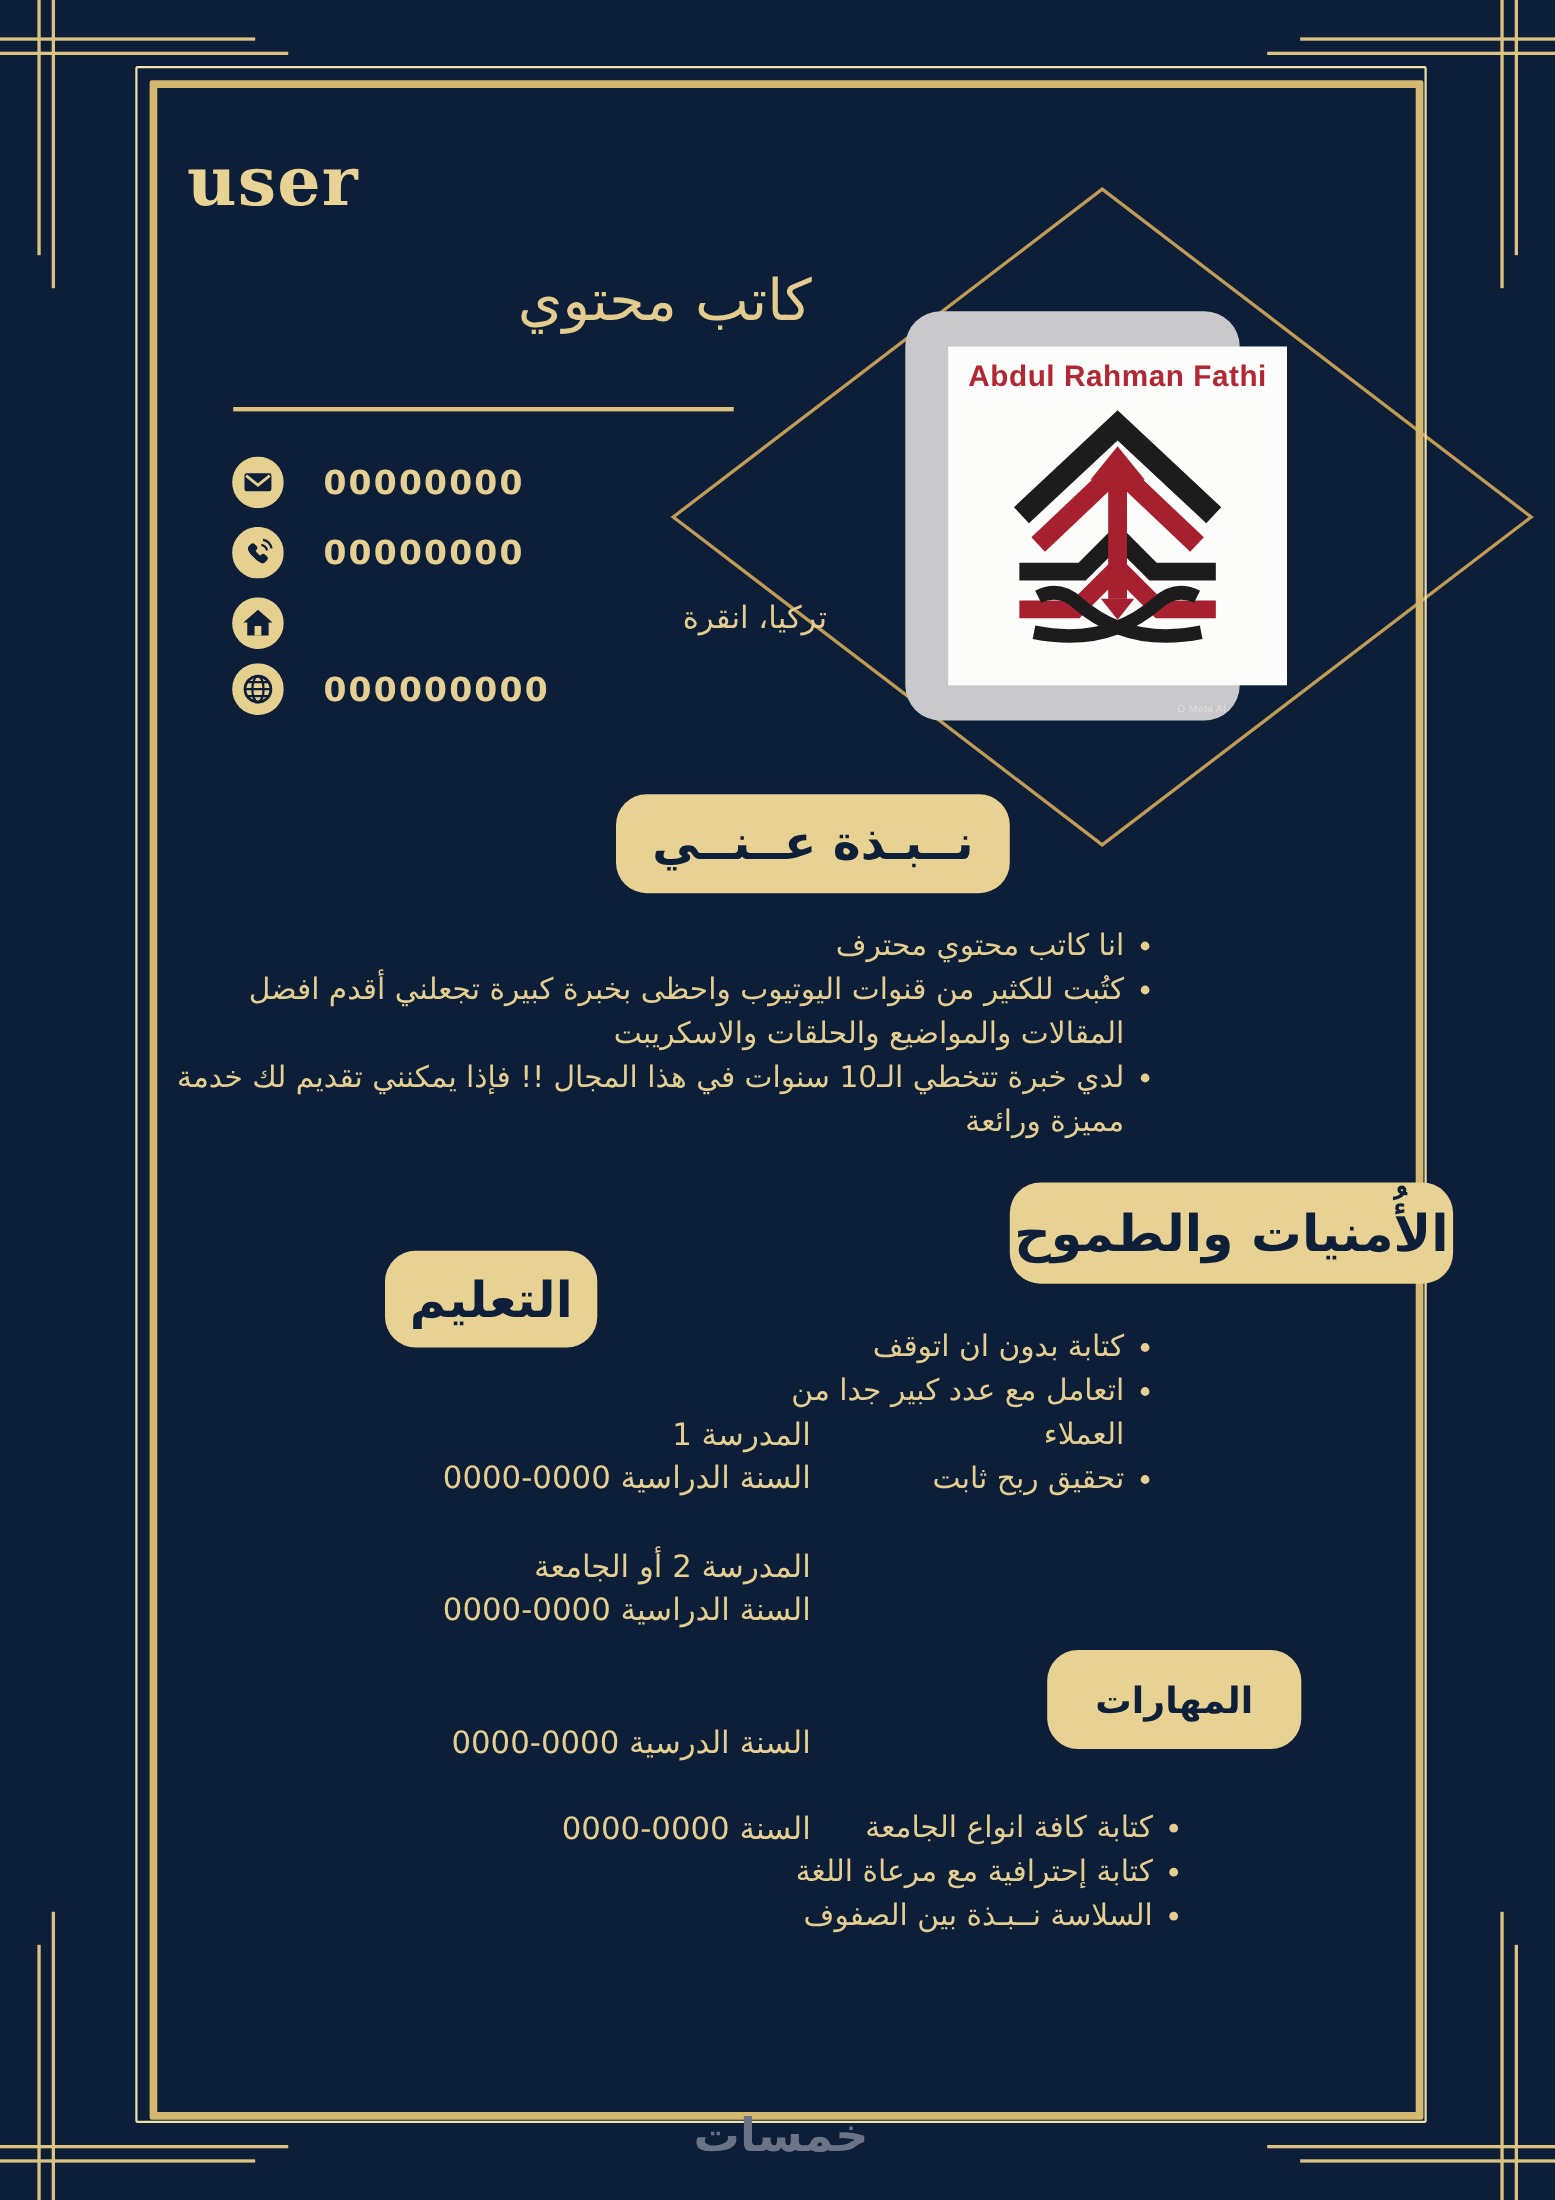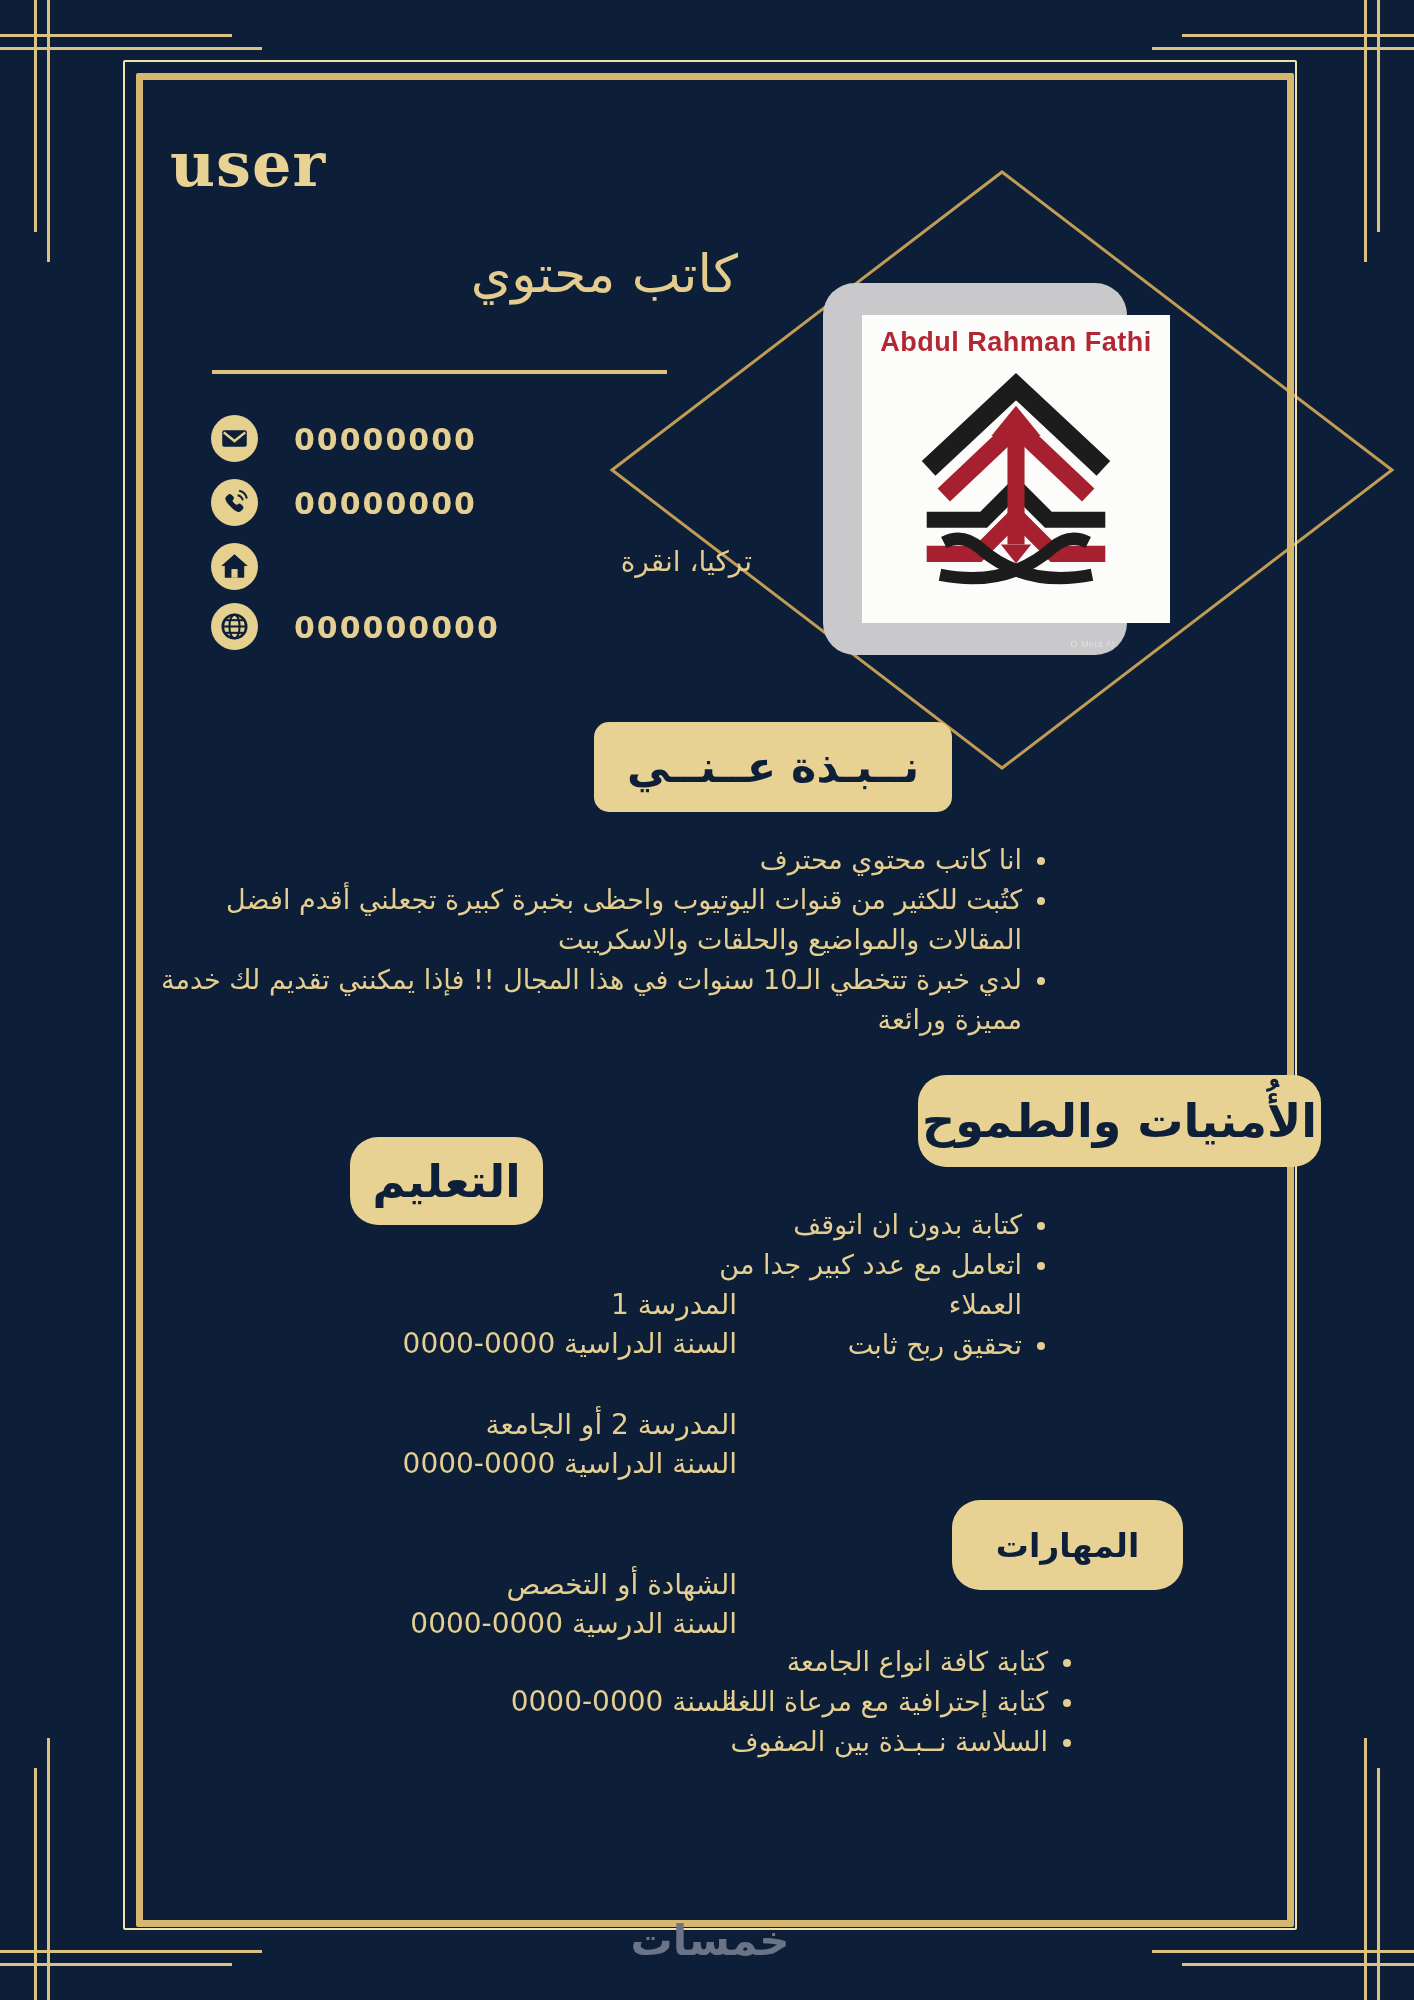--- a/index.html
+++ b/index.html
@@ -66,21 +66,21 @@
     position:absolute;right:12px;bottom:6px;
     font-size:9px;color:#ececec;opacity:.7;letter-spacing:.5px;
     font-family:"Liberation Sans", sans-serif;
   }
   
   .badge{
     position:absolute;background:#e8d293;border-radius:28px;
     display:flex;align-items:center;justify-content:center;
     color:#0e1f3a;font-weight:700;direction:rtl;
   }
-  .badge-about   {left:594px; top:722px; width:358px;height:90px; font-size:43px;border-radius:15px;}
+  .badge-about   {left:560px; top:722px; width:358px;height:90px; font-size:43px;}
   .badge-ambition{left:918px; top:1075px;width:403px;height:92px;font-size:46px;}
   .badge-edu     {left:350px; top:1137px;width:193px;height:88px; font-size:45px;}
   .badge-skills  {left:952px; top:1500px;width:231px;height:90px; font-size:33px;}
   
   ul.gold-list{
     position:absolute;margin:0;direction:rtl;list-style:disc outside;
     padding:0 28px 0 0;color:#e4ce90;font-size:27px;line-height:40px;
   }
   ul.gold-list li{padding:0;margin:0;text-align:right;}
   .list-about   {left:136px;top:840px; width:886px;}
@@ -220,21 +220,20 @@
   <div class="edu-entries">
     <div class="edu-entry">
       <div>المدرسة 1</div>
       <div>السنة الدراسية 0000-0000</div>
     </div>
     <div class="edu-entry">
       <div>المدرسة 2 أو الجامعة</div>
       <div>السنة الدراسية 0000-0000</div>
     </div>
     <div class="edu-entry gap-large">
-      <div>الشهادة أو التخصص</div>
       <div>السنة الدرسية 0000-0000</div>
     </div>
     <div class="edu-entry">
       <div>السنة 0000-0000</div>
     </div>
   </div>
 
   <div class="badge badge-skills">المهارات</div>
   <ul class="gold-list list-skills">
     <li>كتابة كافة انواع الجامعة</li>

